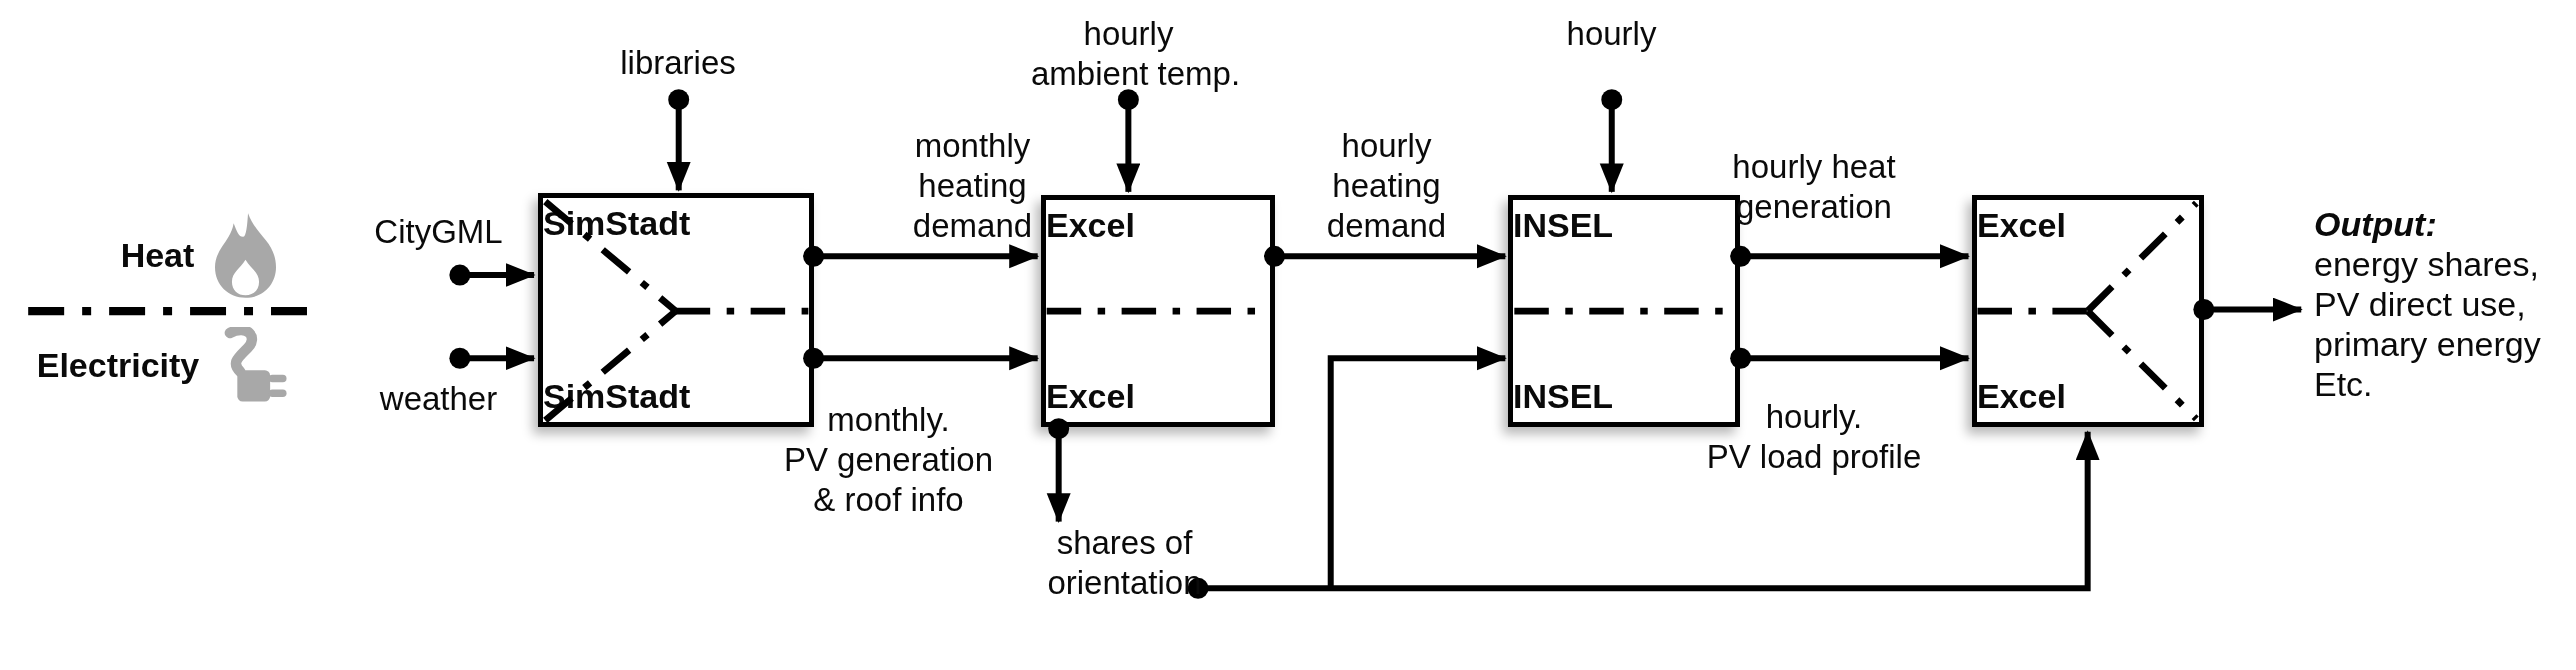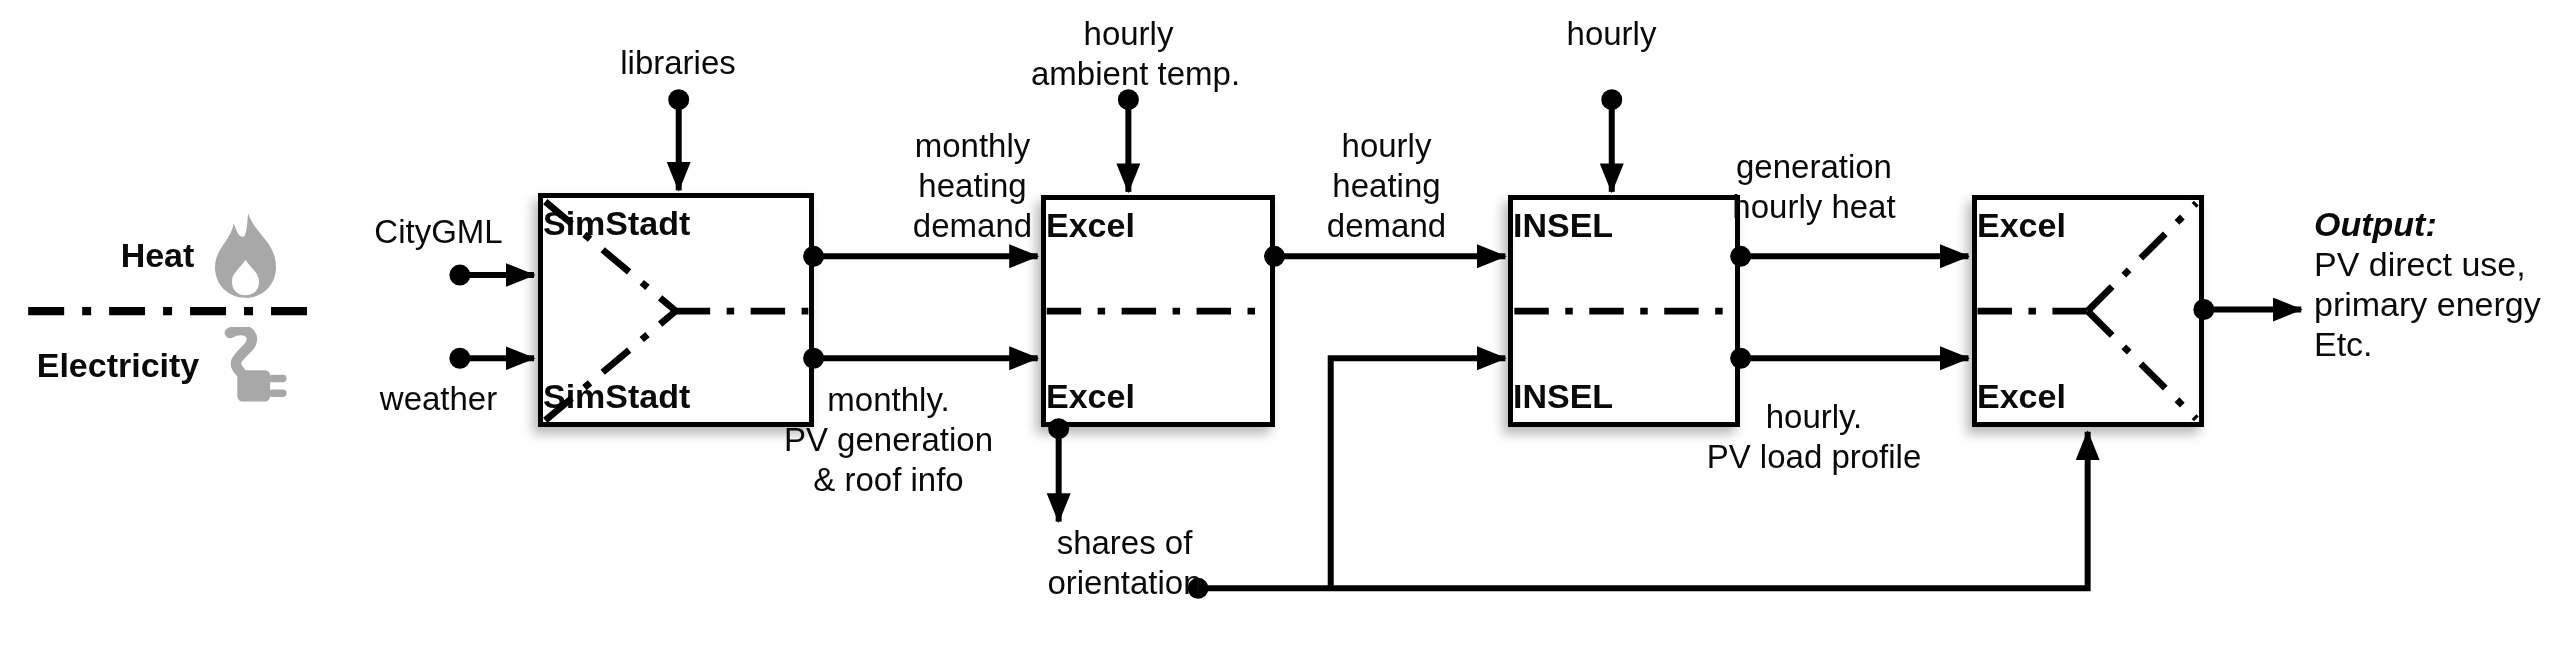--- a/index.html
+++ b/index.html
@@ -135,44 +135,45 @@
   </div>
   <div class="flabel" style="left:1514px;top:13.5px;width:195px;">
     <div>hourly</div>
   </div>
 
   <div class="flabel" style="left:864px;top:126px;width:217px;">
     <div>monthly</div>
     <div>heating</div>
     <div>demand</div>
   </div>
-  <div class="flabel" style="left:776px;top:380px;width:225px;text-align:center;">
+  <div class="flabel" style="left:776px;top:400px;width:225px;text-align:center;">
     <div>monthly.</div>
     <div>PV generation</div>
     <div>&amp; roof info</div>
   </div>
   <div class="flabel" style="left:1278px;top:126px;width:217px;">
     <div>hourly</div>
     <div>heating</div>
     <div>demand</div>
   </div>
   <div class="flabel" style="left:1012px;top:523px;width:225px;">
     <div>shares of</div>
     <div>orientation</div>
   </div>
   <div class="flabel" style="left:1698px;top:147px;width:232px;">
+    <div>hourly heat</div>
     <div>generation</div>
-    <div>hourly heat</div>
   </div>
   <div class="flabel" style="left:1698px;top:397px;width:232px;">
     <div>hourly.</div>
     <div>PV load profile</div>
   </div>
 
   <div class="out-block" style="left:2314px;top:204px;width:262px;">
     <div class="out-title">Output:</div>
+    <div>energy shares,</div>
     <div>PV direct use,</div>
     <div>primary energy</div>
     <div>Etc.</div>
   </div>
 
 </div>
 
 
 </body></html>

